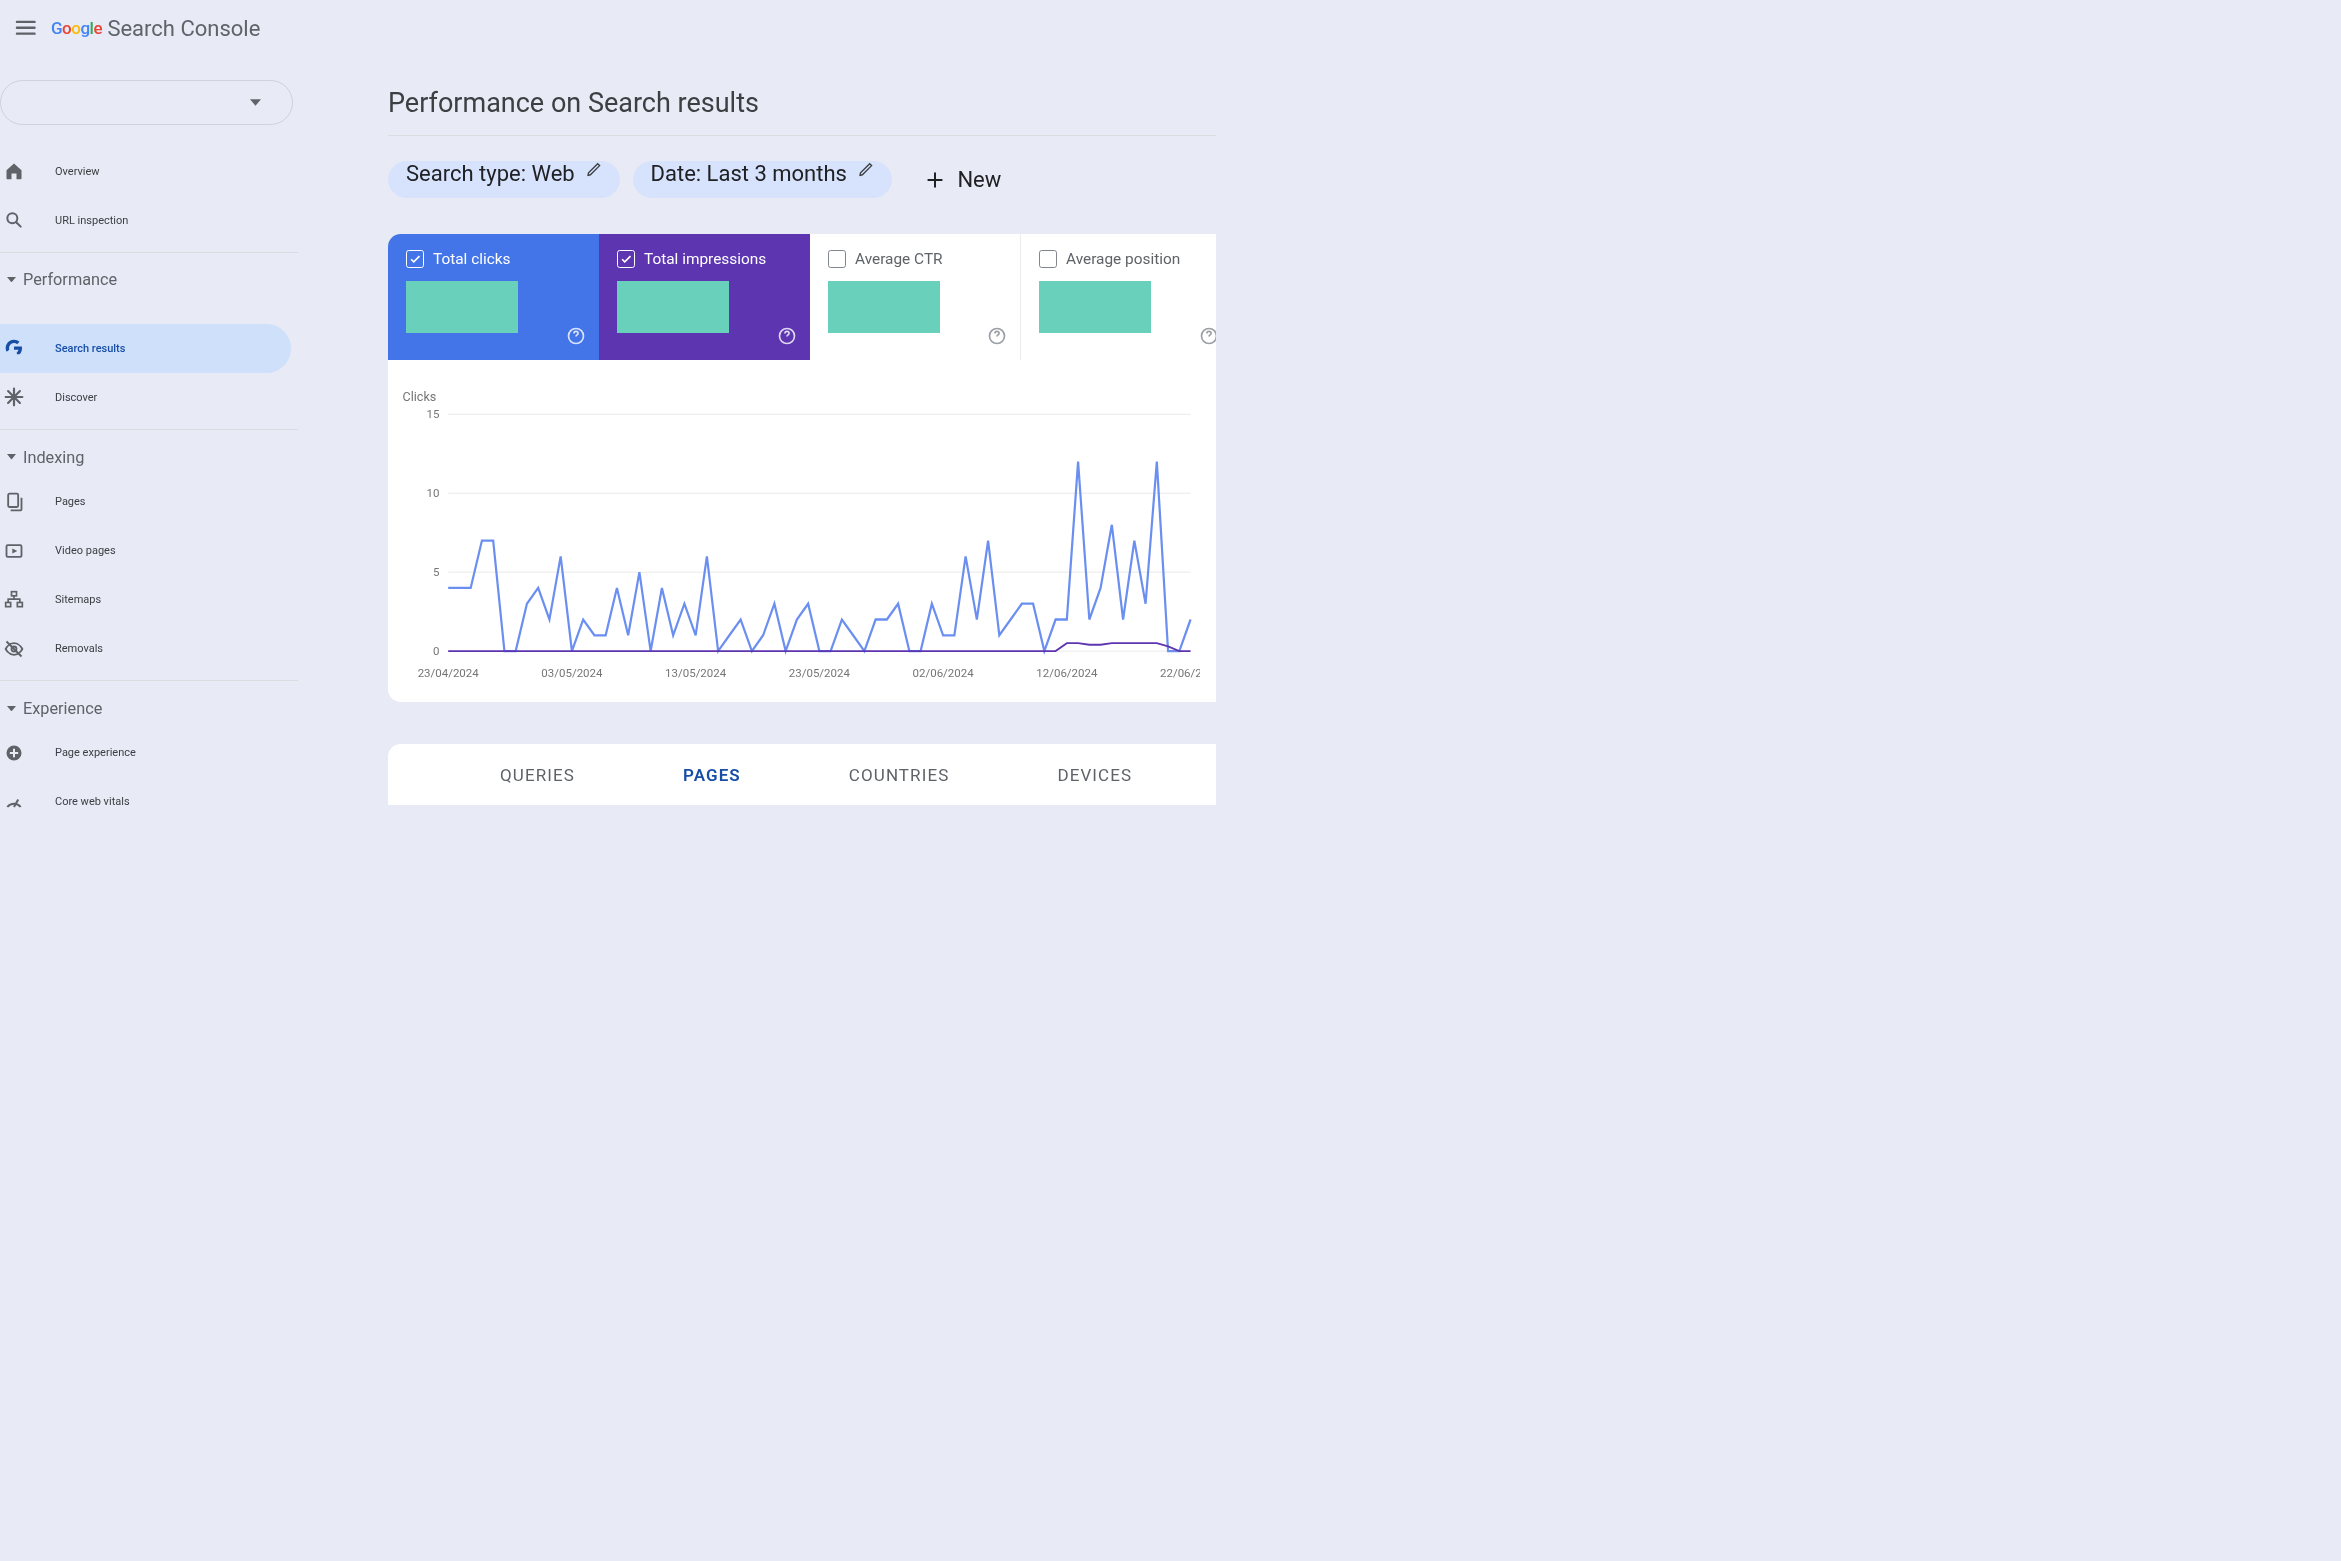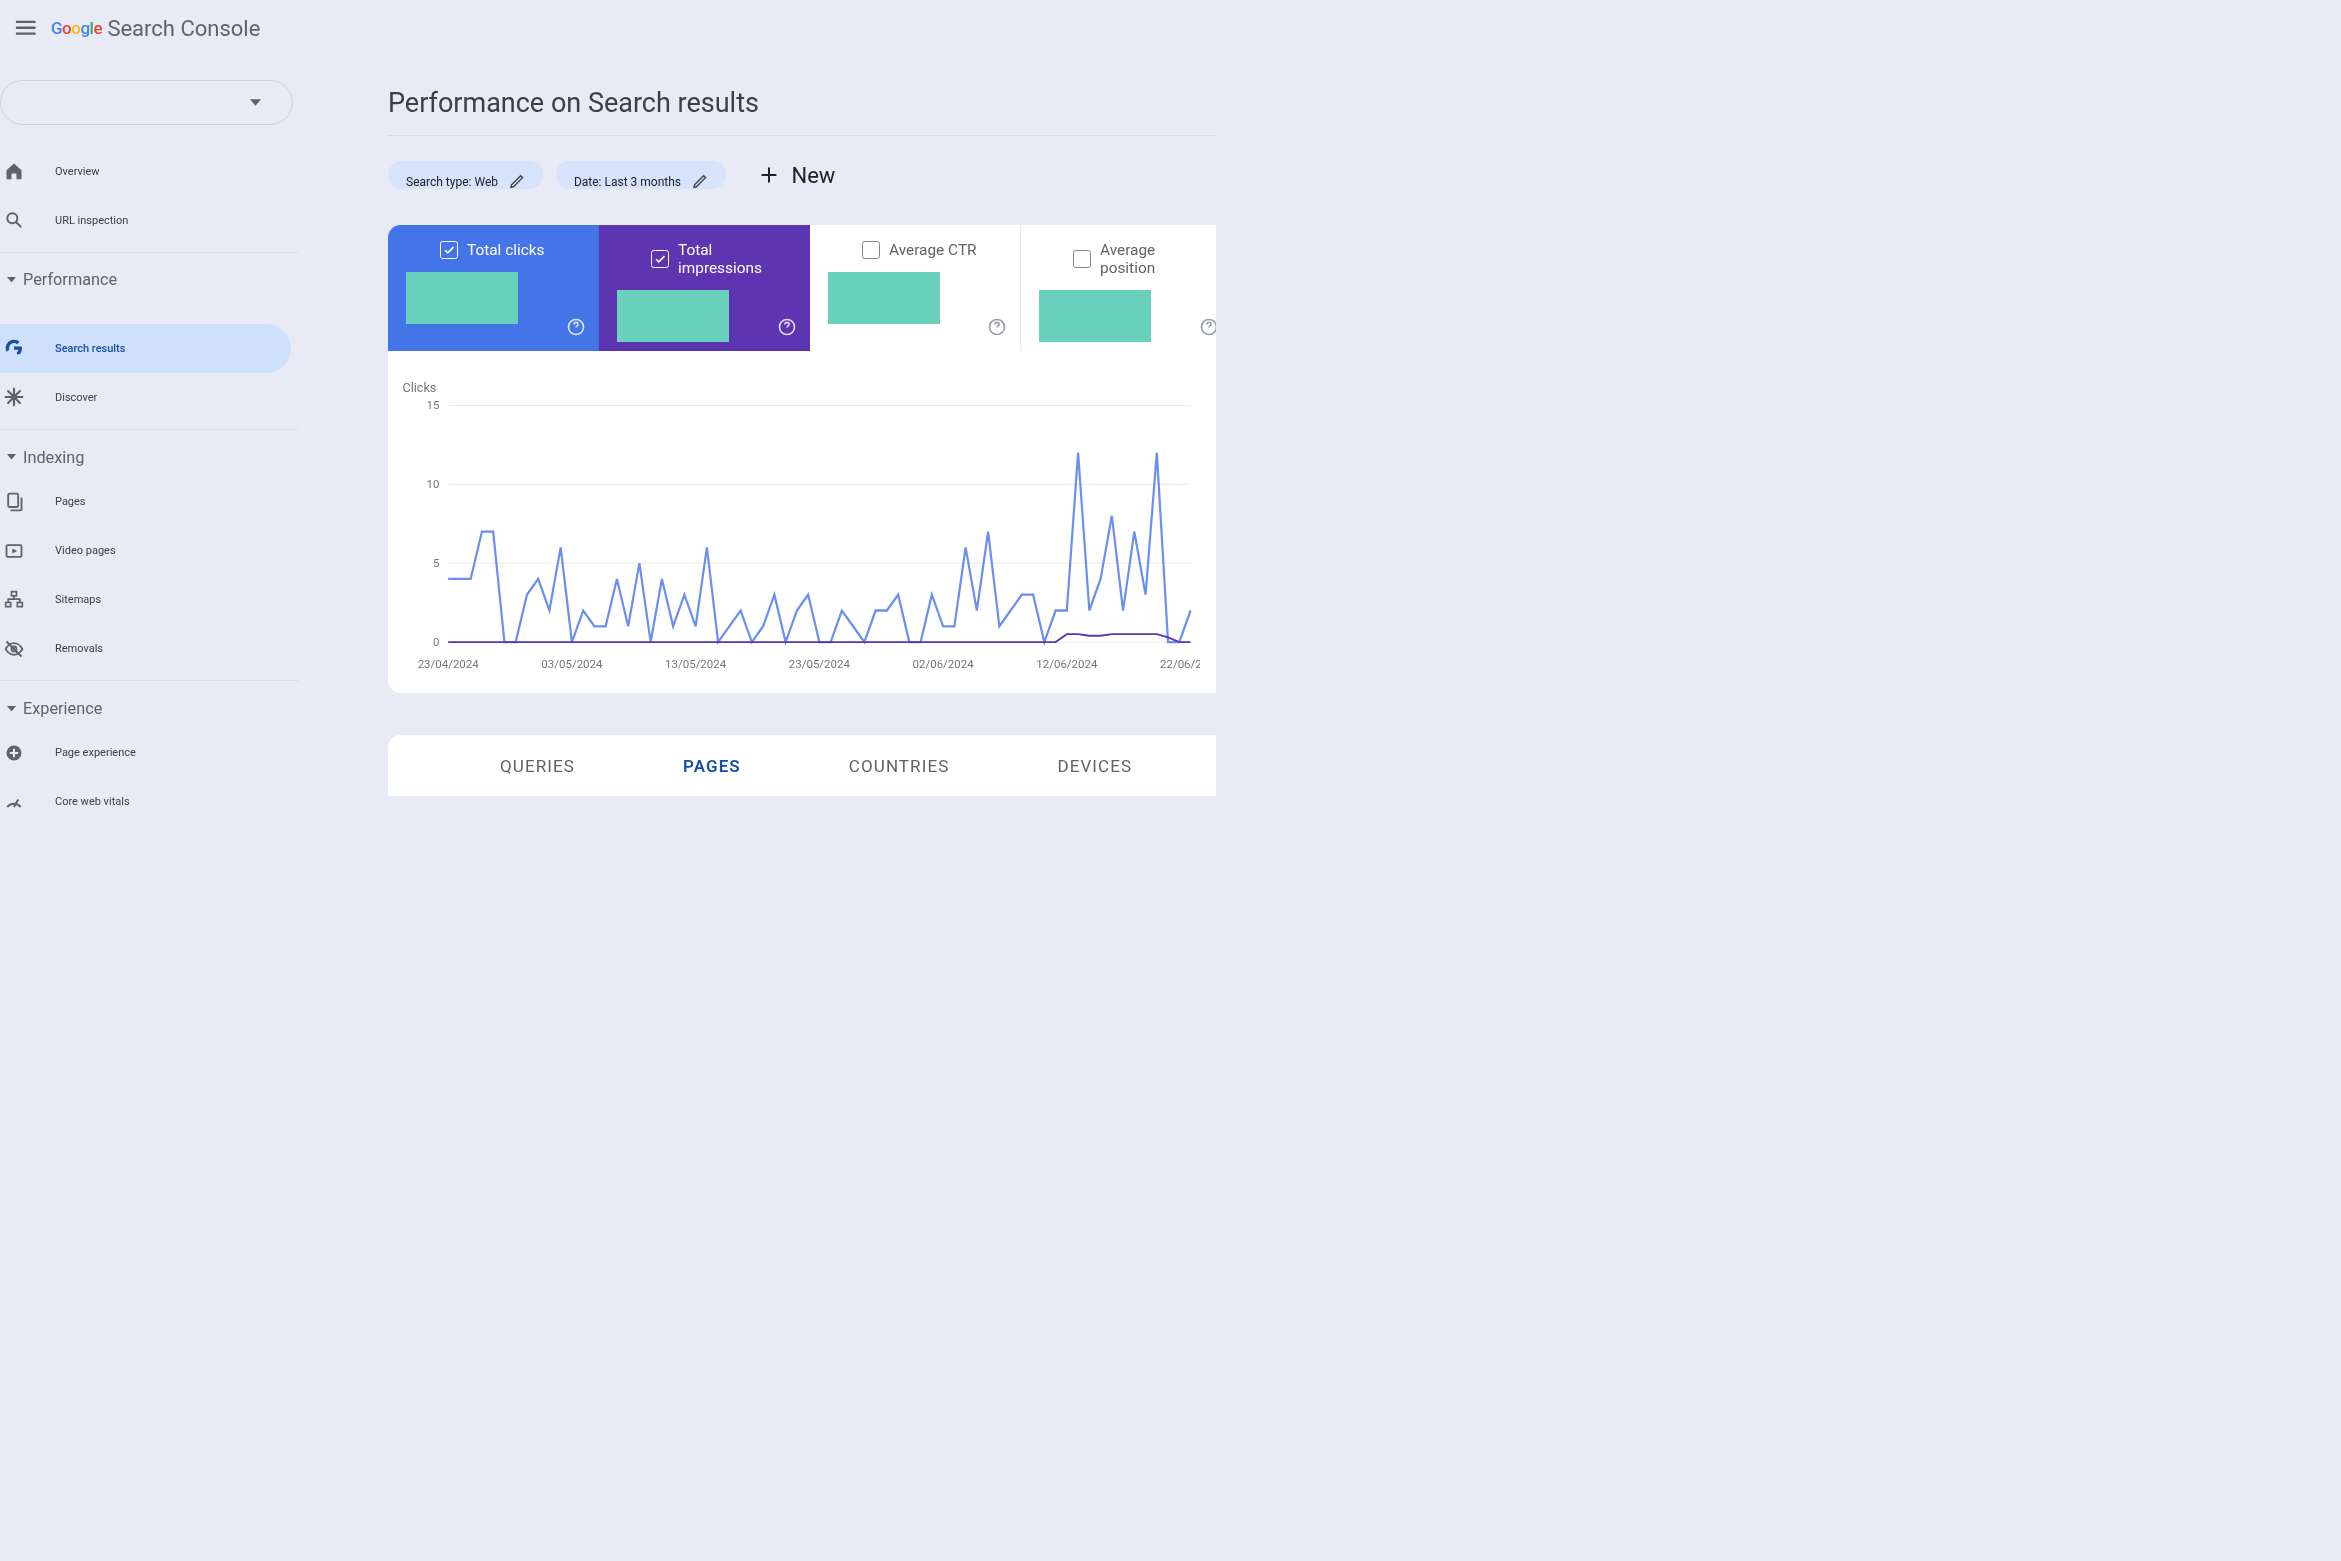--- a/index.html
+++ b/index.html
@@ -41,30 +41,30 @@
   .nav-item.active .icon{color:#174ea6;}
   .section-head{display:flex;align-items:center;gap:5px;height:40px;padding-left:5.4px;font-size:16.3px;color:#5f6368;cursor:pointer;}
   .section-head .caret{width:12.6px;display:flex;justify-content:center;}
   .divider{height:0.9px;background:var(--border);margin:7.2px 0;width:100%;}
 
   
   .main{position:absolute;left:298px;top:65px;right:0;bottom:0;padding:0 0 0 90px;}
   .page-title{font-size:27px;color:#3c4043;margin:22px 0 16.3px 0;font-weight:400;}
   .title-divider{height:0.9px;background:var(--border);margin-bottom:25px;}
   .filter-row{display:flex;align-items:center;gap:12.6px;margin-bottom:36px;}
-  .chip{background:var(--chip);height:28px;border-radius:20px;display:flex;align-items:flex-end;padding:0 18px;gap:11px;font-size:12px;color:#202124;cursor:pointer;}
+  .chip{background:var(--chip);height:37px;border-radius:20px;display:flex;align-items:flex-start;padding:0 18px;gap:11px;font-size:22px;color:#202124;cursor:pointer;}
   .chip .pencil{width:16.3px;height:16.3px;}
   .new-filter{display:flex;align-items:center;gap:12.6px;margin-left:20px;font-size:22px;color:#202124;cursor:pointer;}
 
   
   .cards{display:flex;position:relative;border-radius:12.6px 0 0 0;overflow:hidden;}
   .card{flex:1;min-width:211px;height:126px;padding:16.3px 18px;position:relative;background:#fff;}
   .card.clicks{background:var(--blue);color:#fff;}
   .card.impressions{background:var(--purple);color:#fff;}
-  .card .ck-row{display:flex;align-items:center;gap:9px;font-size:15.4px;margin-left:34px;}
+  .card .ck-row{display:flex;align-items:center;gap:9px;font-size:15.4px;}
   .card .value-box{margin-top:12.6px;width:112px;height:52px;background:var(--teal);}
   .card .help{position:absolute;right:12.6px;bottom:14.5px;width:20px;height:20px;}
   .card.dim{color:#5f6368;border-right:0.9px solid #ececec;}
   .card.dim:last-child{border-right:none;}
   .card .checkbox{width:18px;height:18px;border:1.8px solid currentColor;border-radius:2.7px;display:inline-flex;align-items:center;justify-content:center;flex:none;}
   .card.dim .checkbox{border-color:#80868b;}
   .card .checkmark{display:block;}
 
   
   .chart-panel{background:#fff;height:342px;border-radius:0 0 0 12.6px;position:relative;padding:27px 16.3px 14.5px 16.3px;}

